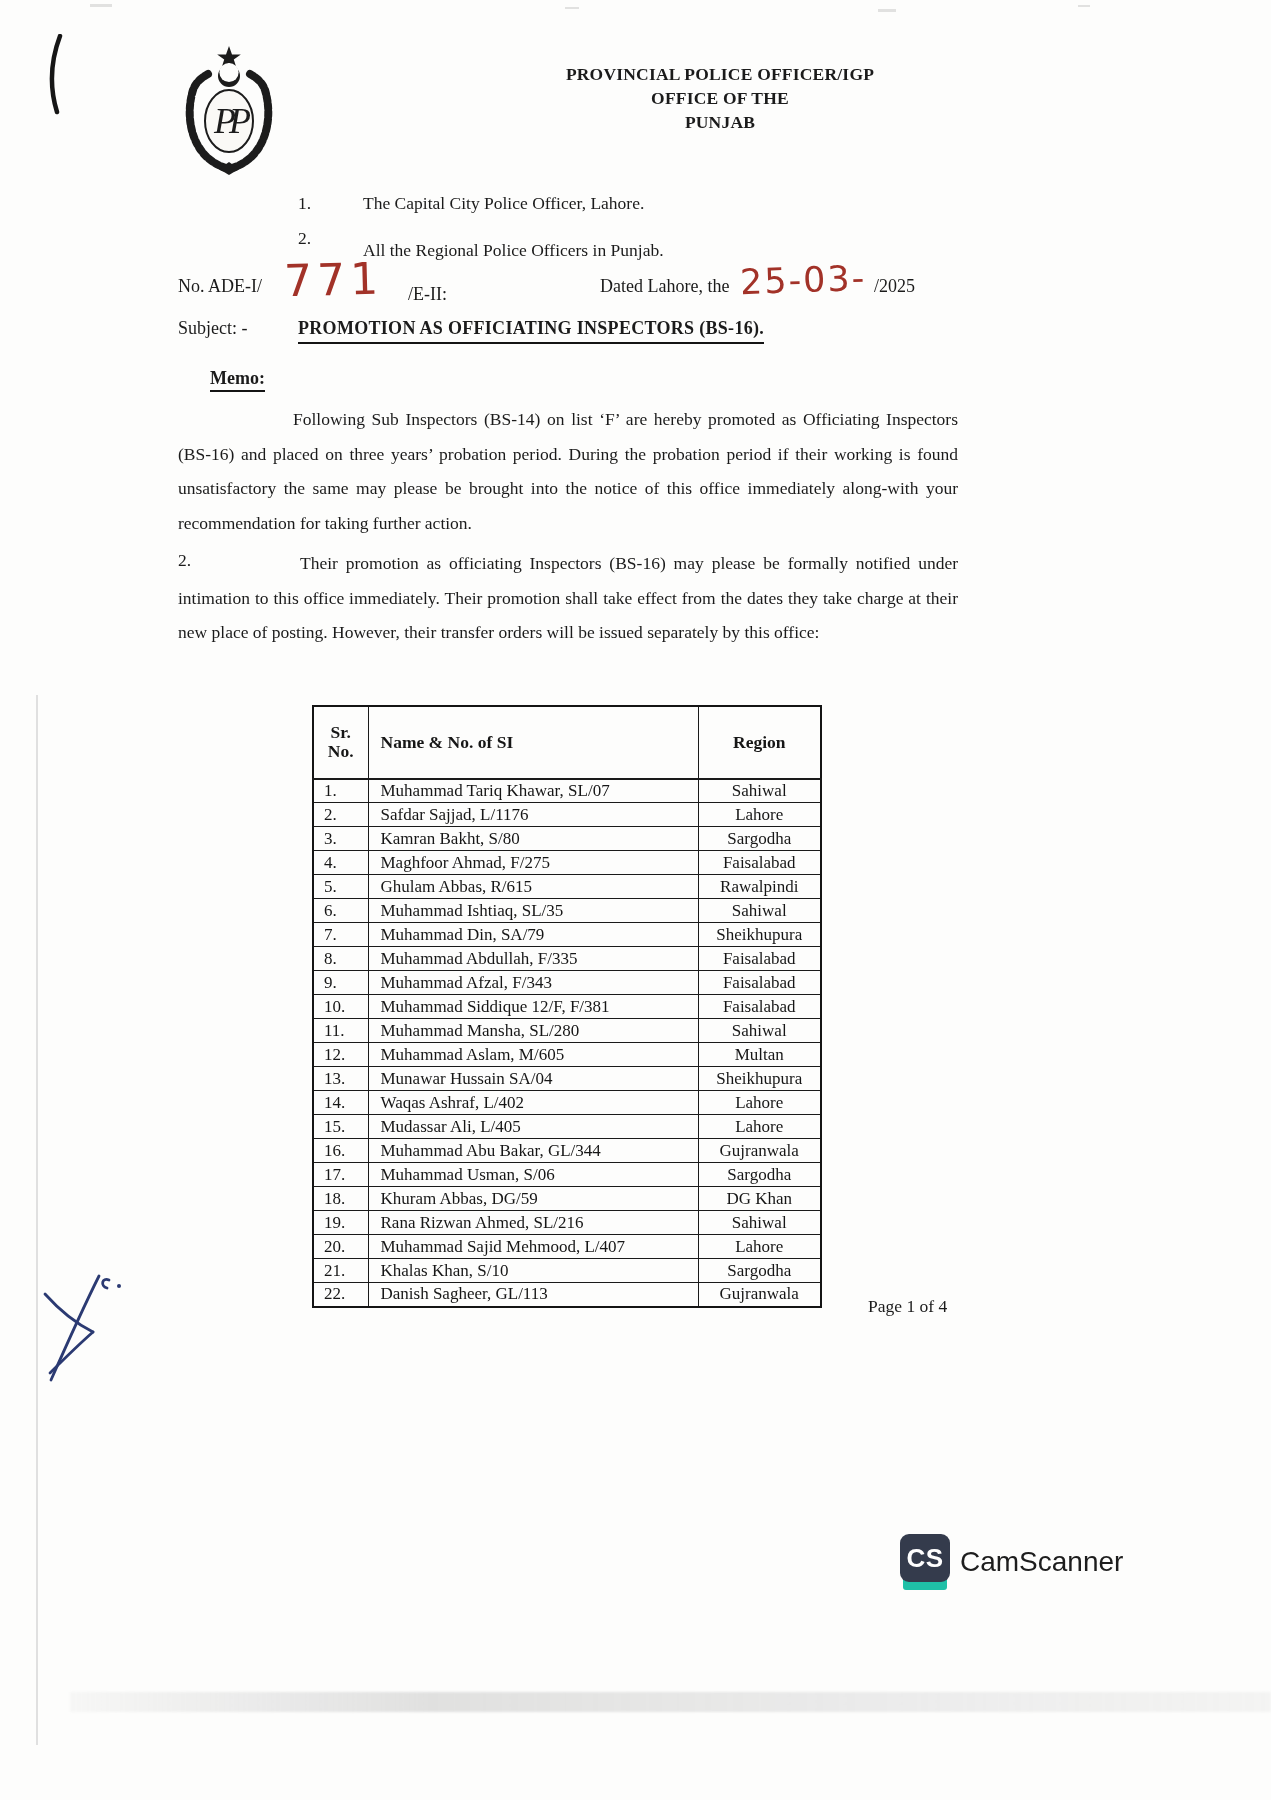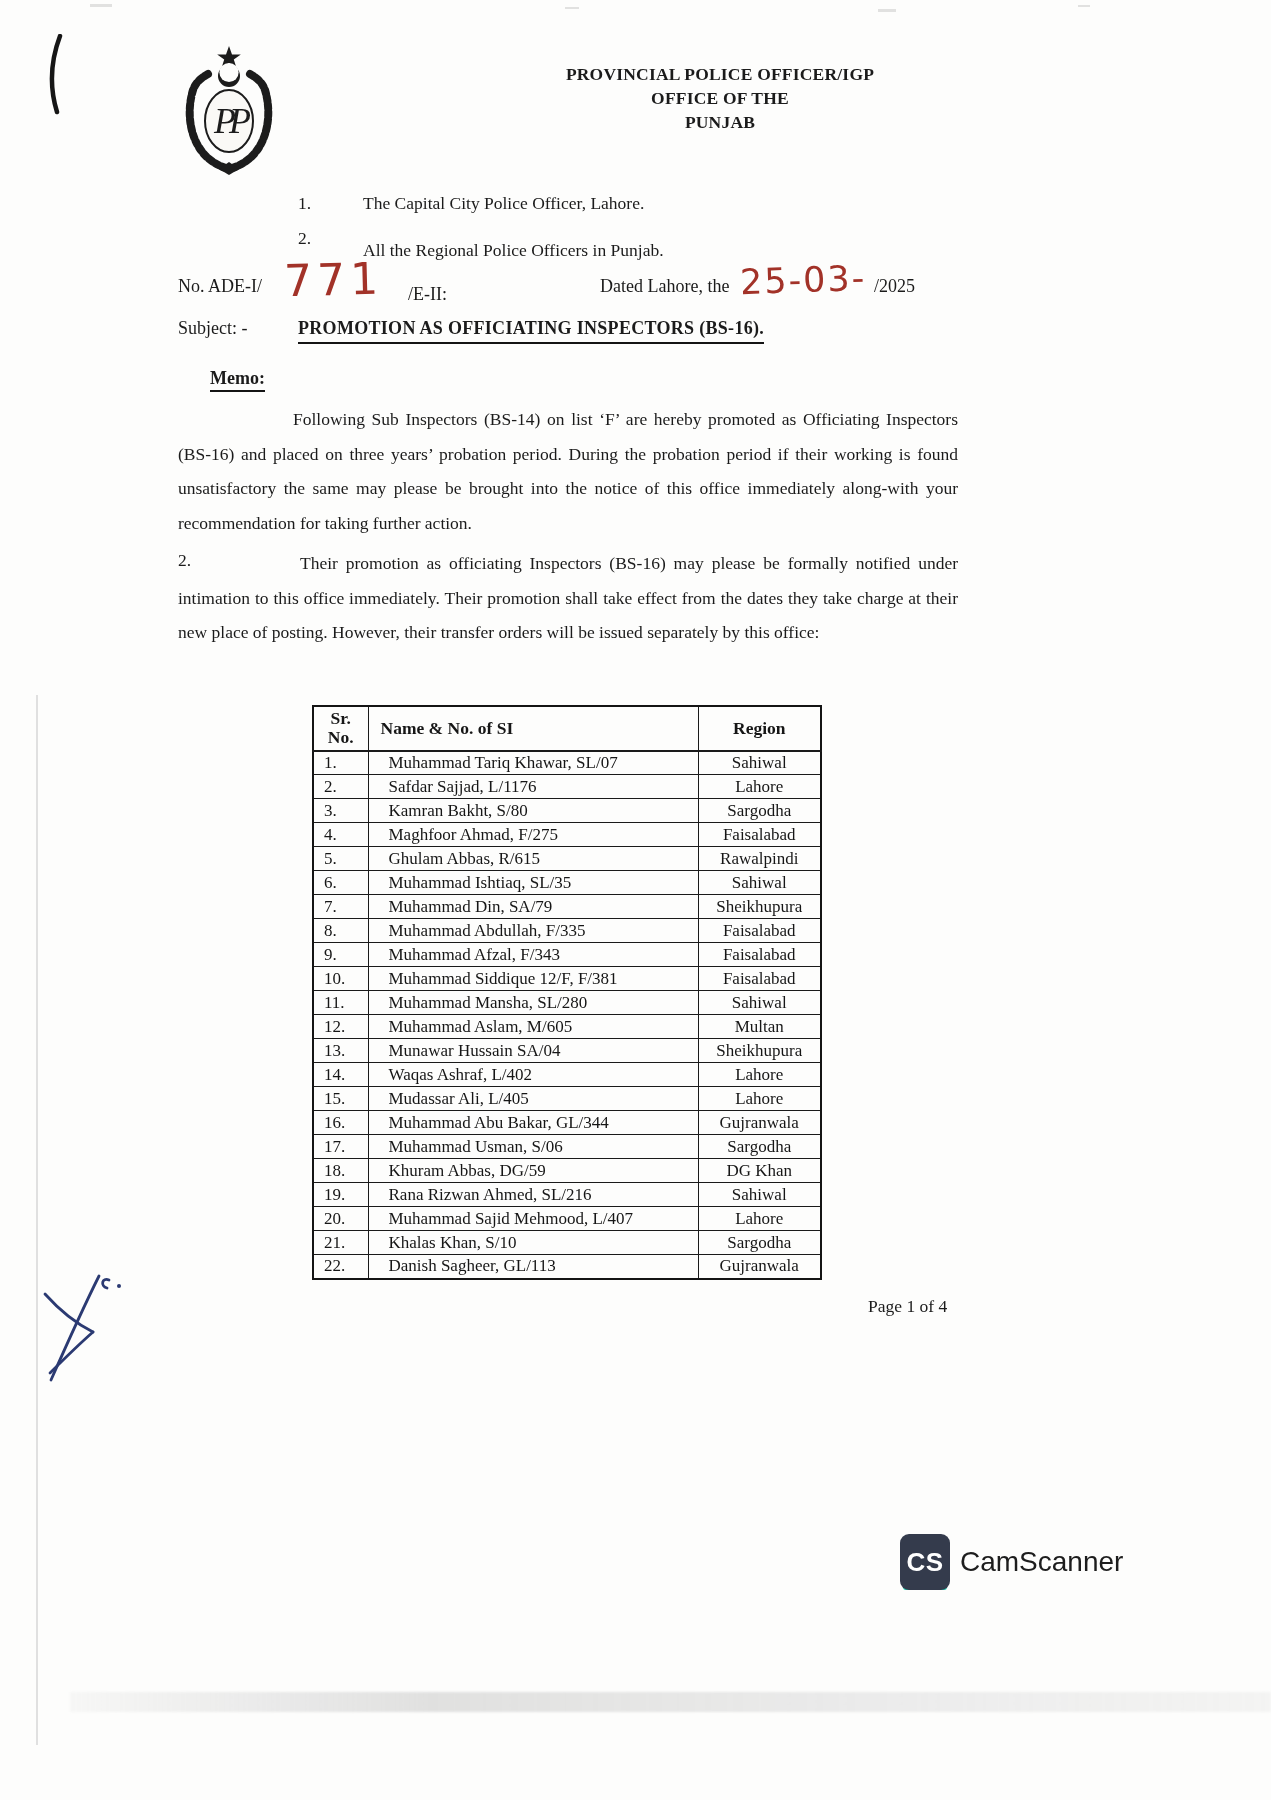--- a/index.html
+++ b/index.html
@@ -50,34 +50,34 @@
 
   
   .promotion-table { position:absolute; left:312px; top:705px; border-collapse:collapse;
     font-size:17px; color:#161616; table-layout:fixed; }
   .promotion-table th, .promotion-table td { border:1.5px solid #1a1a1a; height:24px; padding:0 8px; line-height:1.05; }
   .promotion-table { border:2.5px solid #141414; }
   .promotion-table th { font-weight:bold; font-size:17.5px; border-bottom-width:2px; }
   .col-sr { width:55px; }
   .col-name { width:330px; }
   .col-region { width:123px; }
-  th.cell-sr { white-space:pre-line; text-align:center; line-height:1.1; padding:2px 4px; }
+  th.cell-sr { white-space:pre-line; text-align:center; line-height:1.1; padding:16px 4px; }
   th.cell-name { text-align:left; padding-left:12px; }
   th.cell-region { text-align:center; }
   td.cell-sr { text-align:left; padding-left:10px; }
-  td.cell-name { text-align:left; padding-left:20px; white-space:nowrap; overflow:hidden; }
+  td.cell-name { text-align:left; padding-left:12px; white-space:nowrap; overflow:hidden; }
   td.cell-region { text-align:center; }
 
   .page-label { position:absolute; left:868px; top:1296px; font-size:17.5px; }
 
   
   .camscanner { position:absolute; left:900px; top:1534px; display:flex; align-items:center; }
   .cs-badge-wrap { position:relative; width:50px; height:56px; }
   .cs-teal { position:absolute; left:3px; bottom:0; width:44px; height:16px; background:#1fc0a7; border-radius:3px; }
-  .cs-badge { position:absolute; left:0; top:0; width:50px; height:56px; background:#343b4c; border-radius:9px;
+  .cs-badge { position:absolute; left:0; top:0; width:50px; height:48px; background:#343b4c; border-radius:9px;
     display:flex; align-items:center; justify-content:center; }
   .cs-badge span { color:#fff; font-family:"Liberation Sans",sans-serif; font-weight:bold; font-size:26px; letter-spacing:.5px; }
   .cs-brand { margin-left:10px; font-family:"Liberation Sans",sans-serif; font-size:28px; color:#1d1d1d; }
 </style>
 </head>
 <body>
 
 <div class="speck" style="left:90px; top:4px; width:22px; height:3px;"></div>
 <div class="speck" style="left:565px; top:7px; width:14px; height:2px;"></div>
 <div class="speck" style="left:878px; top:9px; width:18px; height:3px;"></div>

